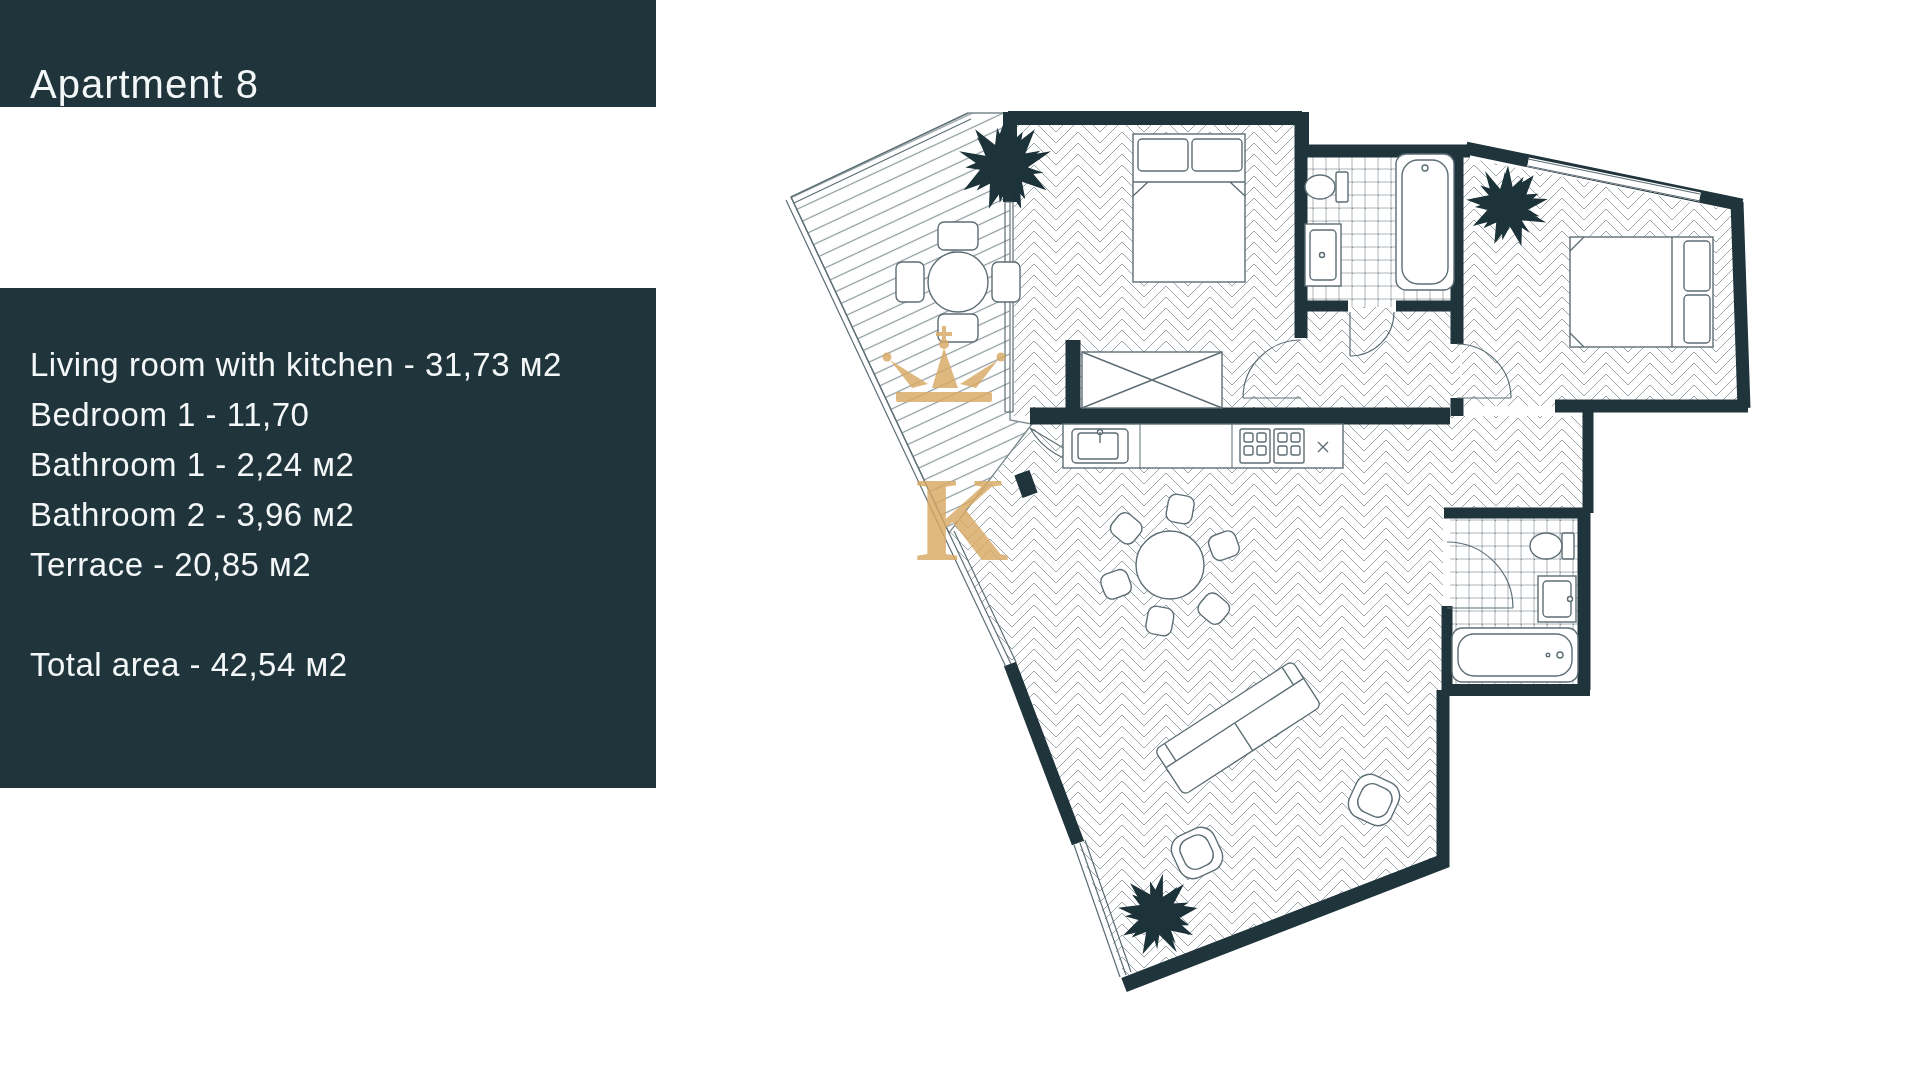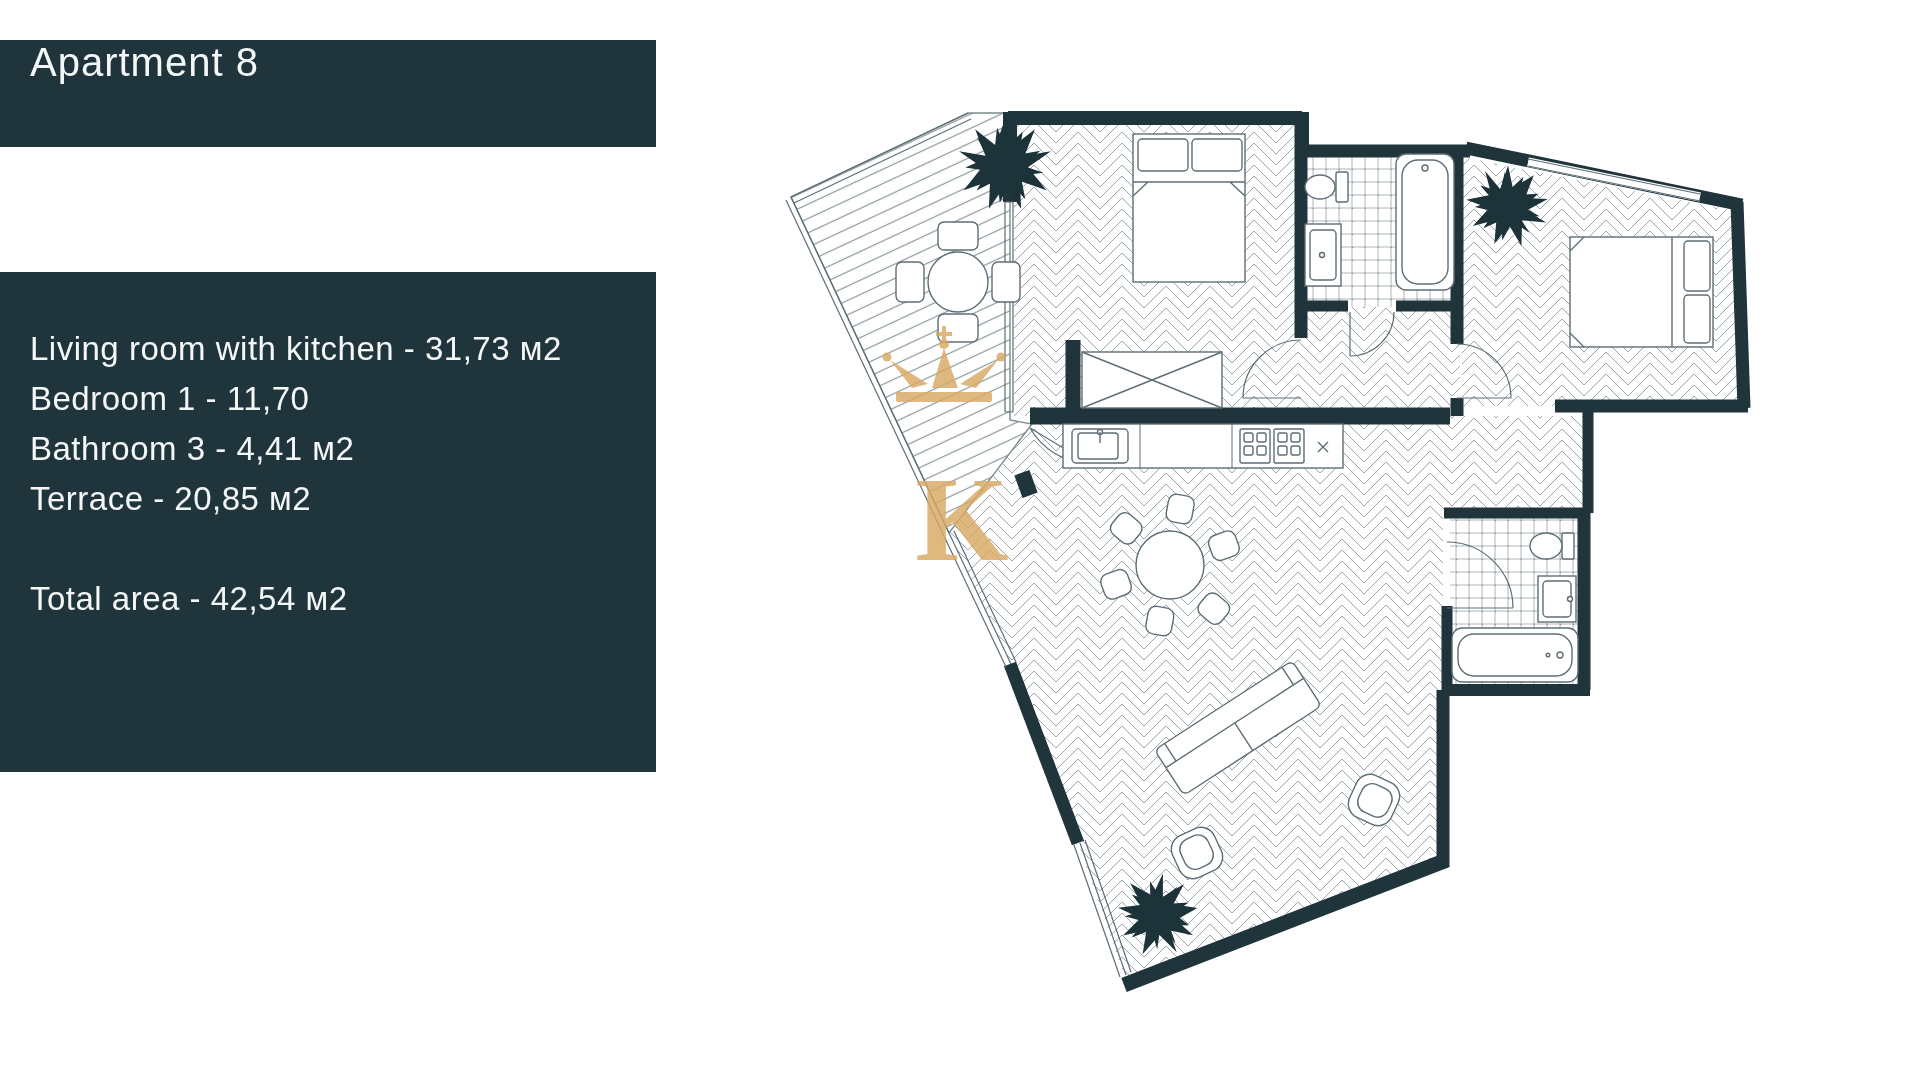--- a/index.html
+++ b/index.html
@@ -1,39 +1,40 @@
 <!DOCTYPE html>
 <html><head>
 <meta charset="utf-8">
 <style>
   html,body{margin:0;padding:0;background:#ffffff;width:1920px;height:1080px;overflow:hidden;
     font-family:"Liberation Sans",sans-serif;}
   .stage{position:relative;width:1920px;height:1080px;background:#fff;}
   .teal-box{position:absolute;left:0;background:#20343c;color:#f4f7f7;}
-  .header-box{top:0;width:656px;height:107px;display:flex;align-items:flex-start;margin-top:40px;}
+  .header-box{top:0;width:656px;height:107px;display:flex;align-items:flex-end;}
   .header-box .title{font-size:40px;letter-spacing:1px;padding-left:30px;font-weight:normal;}
-  .info-box{top:272px;width:656px;height:500px;box-sizing:border-box;padding:52px 12px 0 30px;}
+  .info-box{top:288px;width:656px;height:500px;box-sizing:border-box;padding:52px 12px 0 30px;}
   .info-box .line{font-size:33px;line-height:50px;letter-spacing:.5px;white-space:nowrap;}
   .info-box .spacer{height:50px;}
   svg.plan{position:absolute;left:0;top:0;}
   text{user-select:none;}
 </style>
 </head>
 <body>
 
 <div class="stage">
 
   <div class="teal-box header-box">
     <div class="title">Apartment 8</div>
   </div>
 
   <div class="teal-box info-box">
     <div class="line">Living room with kitchen - 31,73 м2</div>
     <div class="line">Bedroom 1 - 11,70</div>
-    <div class="line">Bathroom 3 - 4,41 м2</div>
+    <div class="line">Bathroom 1 - 2,24 м2</div>
+    <div class="line">Bathroom 2 - 3,96 м2</div>
     <div class="line">Terrace - 20,85 м2</div>
     <div class="spacer"></div>
     <div class="line">Total area - 42,54 м2</div>
   </div>
 
   <svg class="plan" width="1920" height="1080" viewBox="0 0 1920 1080">
     <defs>
 
       <pattern id="herr" width="44" height="22" patternUnits="userSpaceOnUse">
         <g stroke="#9aa6a9" stroke-width="1" fill="none">

